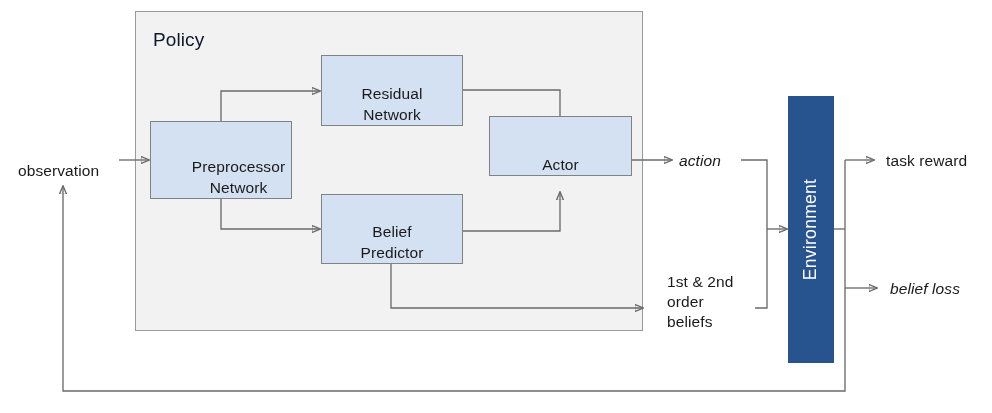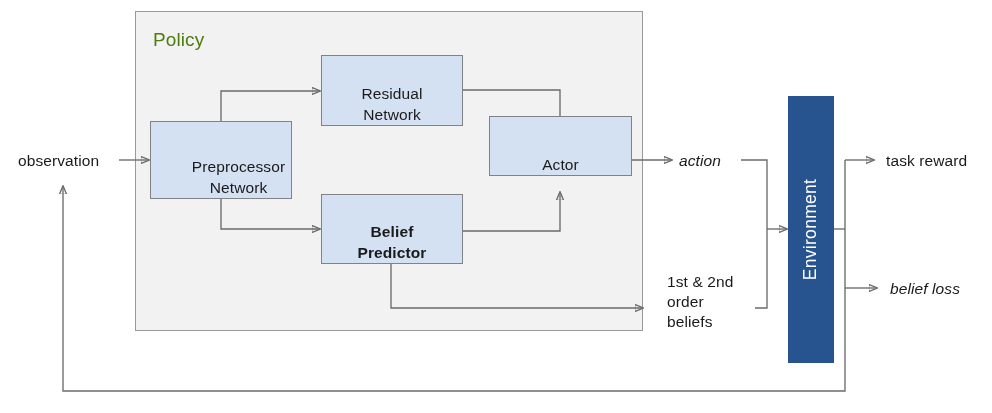--- a/index.html
+++ b/index.html
@@ -7,46 +7,46 @@
        font-family:"Liberation Sans","DejaVu Sans",sans-serif;
        color:#1a1a1a;-webkit-font-smoothing:antialiased;}
   #diagram{position:absolute;inset:0;width:992px;height:413px;}
   .abs{position:absolute;}
 
   .policy-box{
     left:135px;top:11px;width:508px;height:320px;
     background:#f2f2f2;border:1.6px solid #999999;box-sizing:border-box;
   }
   .policy-title{
-    left:153px;top:29px;font-size:19px;color:#4d7c0f;letter-spacing:.1px;
+    left:153px;top:29px;font-size:19px;color:#0f172a;letter-spacing:.1px;
     white-space:nowrap;
   }
 
   .nodebox{
     background:#d4e1f2;border:1.3px solid #7f8386;box-sizing:border-box;
     display:flex;align-items:flex-end;justify-content:center;text-align:center;
     font-size:15.5px;color:#1a1a1a;line-height:1.32;letter-spacing:.1px;
   }
   .n-prep{left:150px;top:121px;width:142px;height:78px;padding-left:35px;}
   .n-res {left:321px;top:55px; width:142px;height:71px;}
-  .n-bel {left:321px;top:194px;width:142px;height:70px;font-weight:bold;}
+  .n-bel {left:321px;top:194px;width:142px;height:70px;}
   .n-act {left:489px;top:116px;width:143px;height:60px;}
 
   .env-box{
     left:788px;top:96px;width:46px;height:267px;
     background:#27548f;border:1.1px solid #27548f;box-sizing:border-box;
     display:flex;align-items:center;justify-content:center;
   }
   .env-label{
     color:#ffffff;font-size:17.5px;letter-spacing:.3px;white-space:nowrap;
     transform:rotate(-90deg);transform-origin:center center;
   }
 
   .lbl{font-size:15.5px;color:#1a1a1a;line-height:1.3;white-space:nowrap;letter-spacing:.1px;}
-  .lbl-observation{left:18px;top:151px;}
+  .lbl-observation{left:18px;top:161px;}
   .lbl-action{left:679px;top:151px;font-style:italic;}
   .lbl-task-reward{left:886px;top:151px;}
   .lbl-belief-loss{left:890px;top:279px;font-style:italic;}
   .lbl-beliefs{left:667px;top:272px;width:80px;white-space:normal;}
 
   svg.wires{position:absolute;left:0;top:0;width:992px;height:413px;overflow:visible;}
   svg.wires path,svg.wires line{fill:none;stroke:#6b6b6b;stroke-width:1.35px;}
 </style>
 </head>
 <body>

